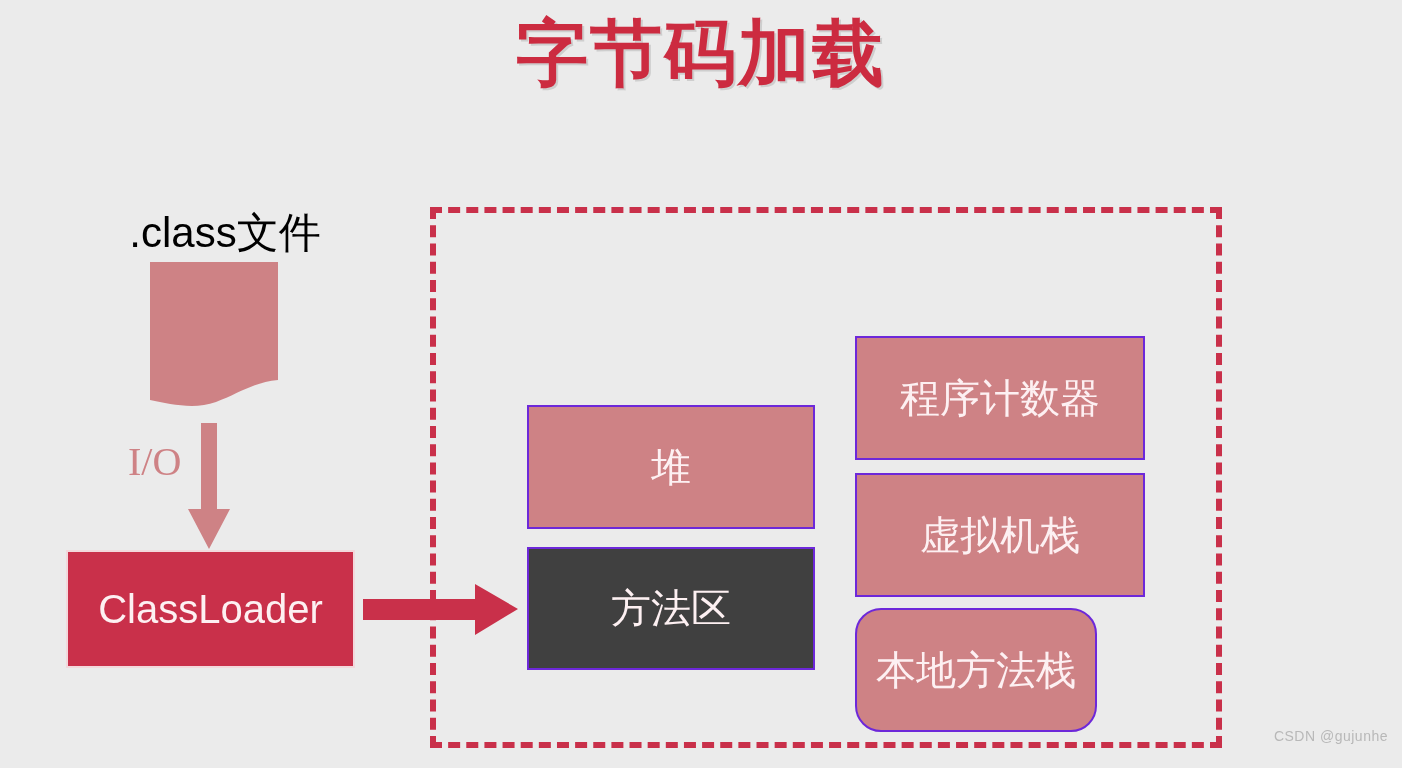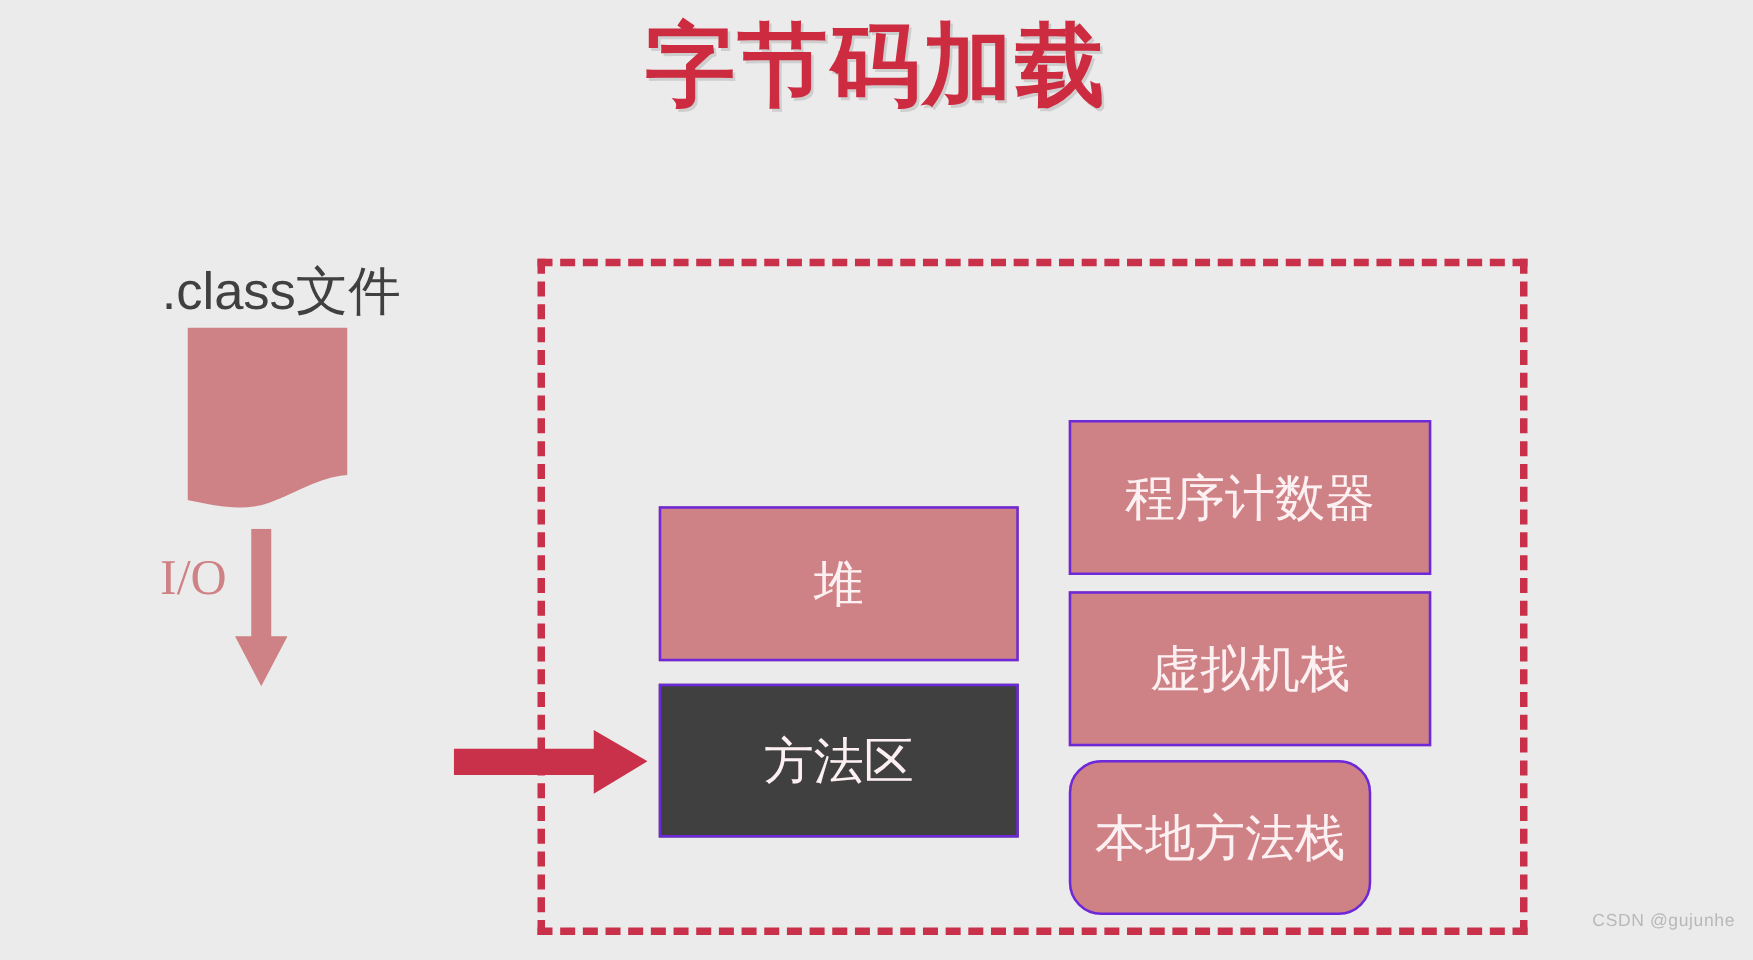--- a/index.html
+++ b/index.html
@@ -34,21 +34,21 @@
   }
 
   
   .class-label {
     position: absolute;
     left: 60px;
     top: 205px;
     width: 330px;
     text-align: center;
     font-size: 42px;
-    color: #404040;
+    color: #000000;
     white-space: nowrap;
   }
   .file-shape {
     position: absolute;
     left: 150px;
     top: 262px;
     width: 128px;
     height: 145px;
   }
   .file-shape svg { display: block; width: 100%; height: 100%; }
@@ -167,20 +167,23 @@
   </div>
 
   <div class="io-label">I/O</div>
 
   <div class="io-arrow">
     <svg viewBox="0 0 42 126" preserveAspectRatio="none" xmlns="http://www.w3.org/2000/svg">
       <path d="M13,0 L29,0 L29,86 L42,86 L21,126 L0,86 L13,86 Z" fill="#ce8285"></path>
     </svg>
   </div>
 
+  <div class="classloader">
+    <span>ClassLoader</span>
+  </div>
 
   <div class="h-arrow">
     <svg viewBox="0 0 155 55" preserveAspectRatio="none" xmlns="http://www.w3.org/2000/svg">
       <path d="M0,17 L112,17 L112,2 L155,27 L112,53 L112,38 L0,38 Z" fill="#c9304a"></path>
     </svg>
   </div>
 
   <div class="runtime-box"></div>
 
   <div class="mem-box mem-light" id="box-heap">

